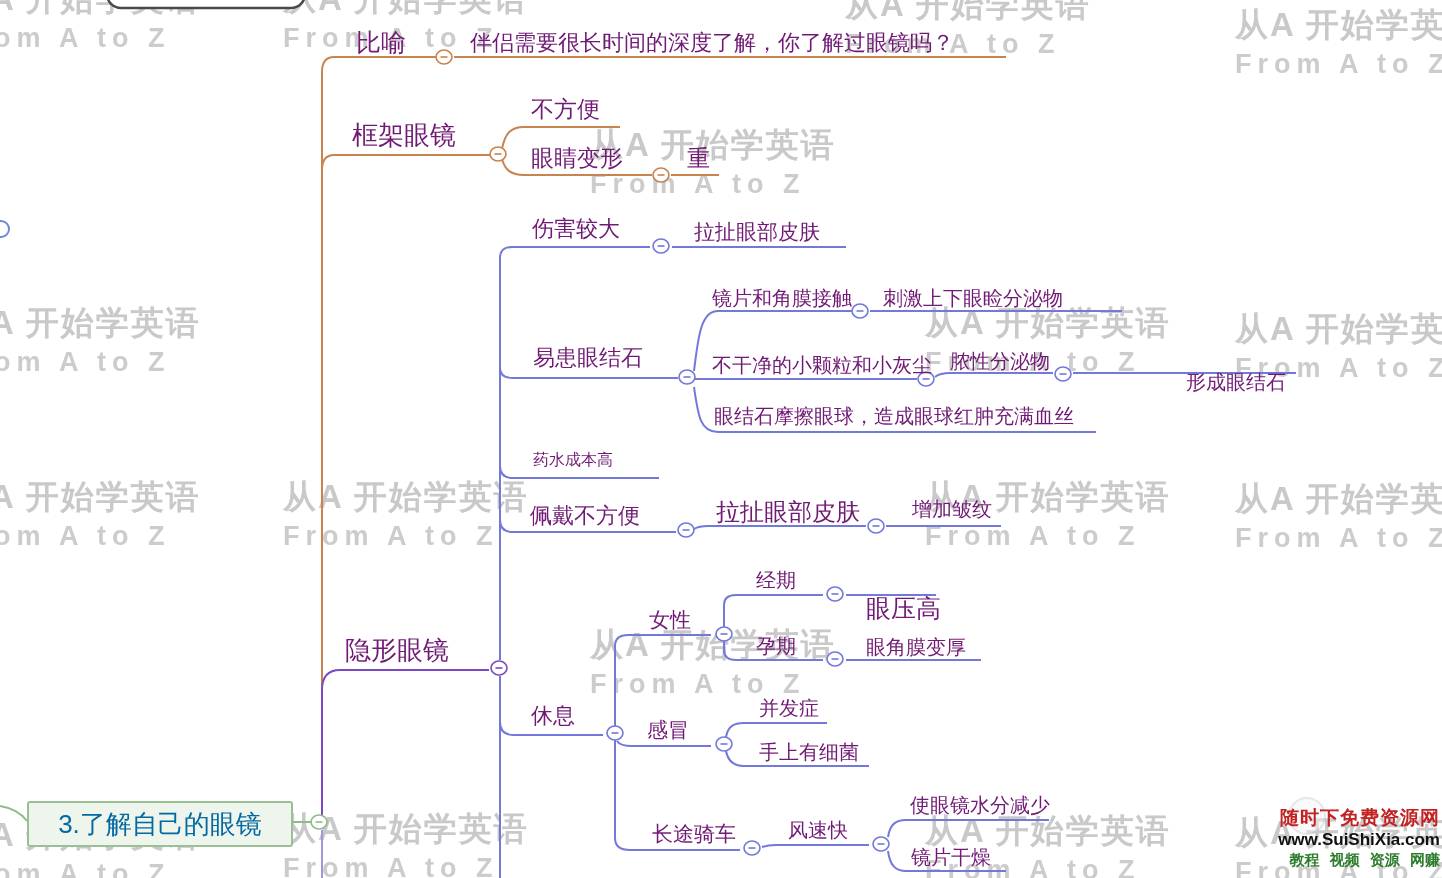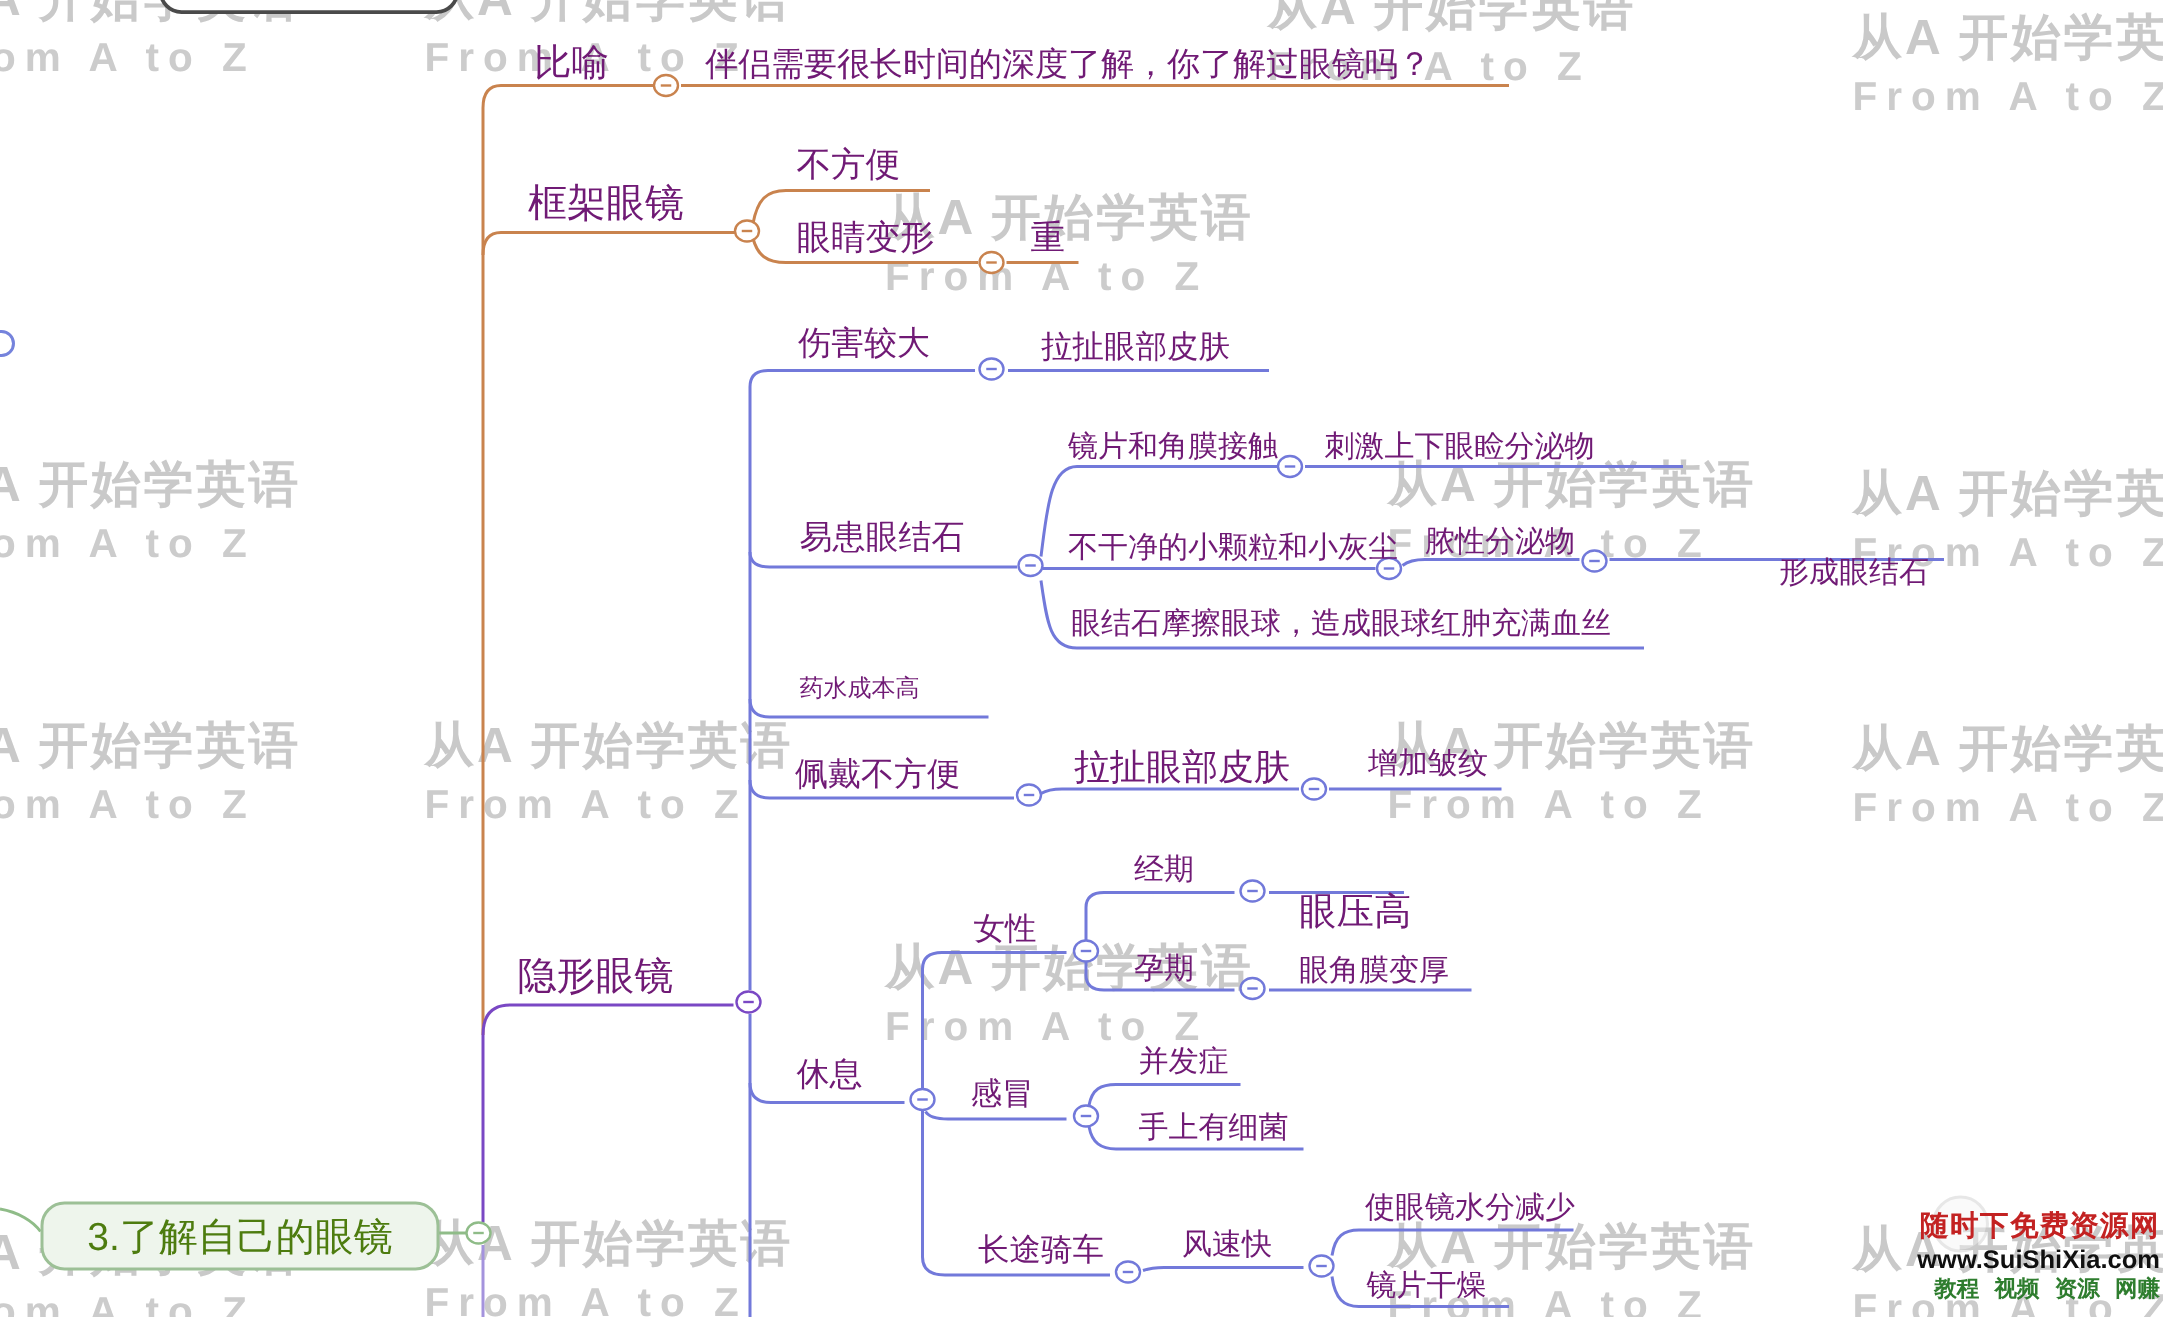--- a/index.html
+++ b/index.html
@@ -19,23 +19,23 @@
   
   #edges{position:absolute;left:0;top:0;z-index:2;}
   
   .node{
     position:absolute;z-index:3;white-space:nowrap;line-height:1.08;
     color:#701a75;
   }
   
   .root-box{
     position:absolute;z-index:4;left:27px;top:801px;width:262px;height:42px;
-    background:#eef5ec;border:2px solid #9cc096;border-radius:16px;
+    background:#eef5ec;border:2px solid #9cc096;border-radius:3px;
     display:flex;align-items:center;justify-content:center;
-    font-size:26px;color:#4d7c0f;
+    font-size:26px;color:#0369a1;
   }
   
   .badge{
     position:absolute;z-index:6;right:2px;top:808px;text-align:right;
     line-height:1;white-space:nowrap;
   }
   .badge .b1{font-size:19px;font-weight:bold;color:#c32222;letter-spacing:1px;}
   .badge .b2{font-size:17px;font-weight:bold;color:#101010;margin-top:4px;}
   .badge .b3{font-size:15px;font-weight:bold;color:#2e7d2e;margin-top:4px;word-spacing:6px;}
   .badge-logo{

